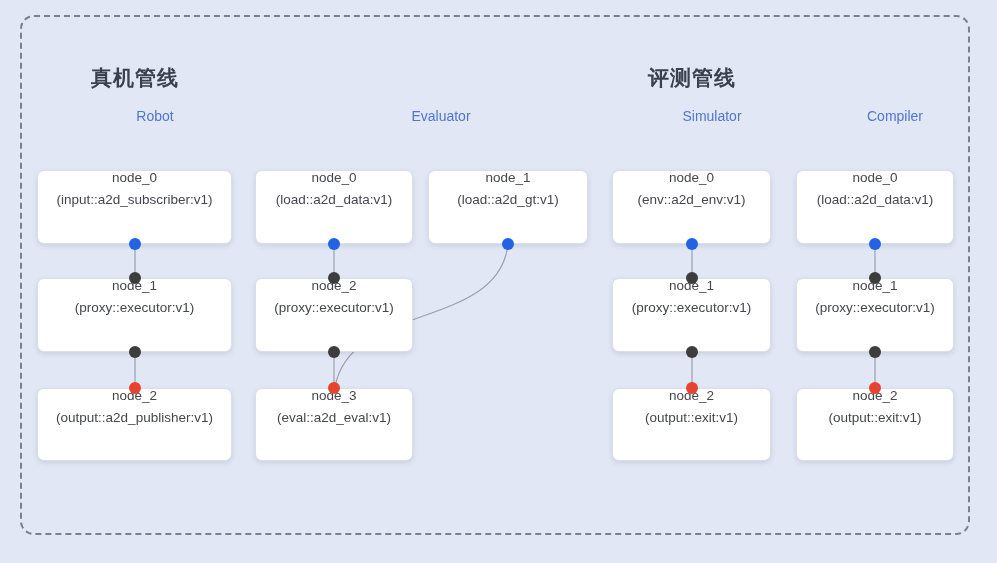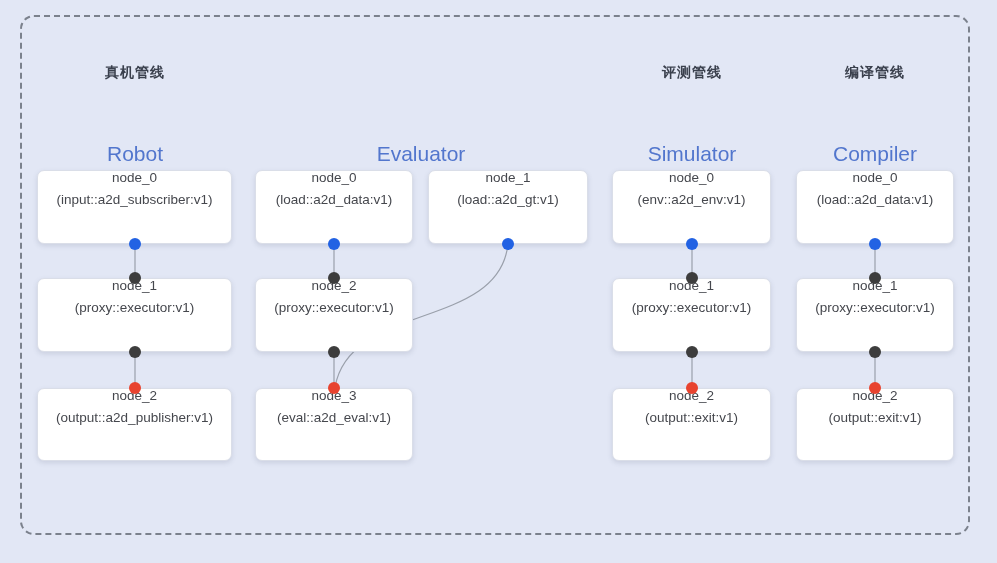--- a/index.html
+++ b/index.html
@@ -27,30 +27,31 @@
     position:absolute;
     left:20px;top:15px;width:950px;height:520px;
     box-sizing:border-box;
     border:2px dashed var(--frame-border);
     border-radius:14px;
   }
   .title-zh{
     position:absolute;top:64px;
     transform:translateX(-50%);
     white-space:nowrap;
-    font-size:14px;font-weight:700;
+    font-size:21px;font-weight:700;
     color:var(--title-zh);
     letter-spacing:1px;
   }
   .title-en{
-    position:absolute;top:142px;
+    position:absolute;top:108px;
     transform:translateX(-50%);
     white-space:nowrap;
-    font-size:21px;font-weight:400;
+    font-size:14px;font-weight:400;
     color:var(--title-en);
+    margin-left:20px;
   }
   .edges{
     position:absolute;left:0;top:0;z-index:1;
   }
   .edges path,.edges line{
     stroke:var(--edge);stroke-width:1.2;fill:none;
   }
   .node-box{
     position:absolute;z-index:2;
     box-sizing:border-box;
@@ -79,21 +80,20 @@
 
 <div class="stage">
 
   <div class="frame"></div>
 
   <div class="title-zh" style="left:135px">真机管线</div>
   <div class="title-en" style="left:135px">Robot</div>
   <div class="title-en" style="left:421px">Evaluator</div>
   <div class="title-zh" style="left:692px">评测管线</div>
   <div class="title-en" style="left:692px">Simulator</div>
-  <div class="title-zh" style="left:875px">编译管线</div>
   <div class="title-en" style="left:875px">Compiler</div>
 
   <svg class="edges" width="997" height="563">
     <line x1="135" y1="244" x2="135" y2="278"></line>
     <line x1="135" y1="352" x2="135" y2="388"></line>
     <line x1="334" y1="244" x2="334" y2="278"></line>
     <line x1="334" y1="352" x2="334" y2="388"></line>
     <path d="M 508 244 C 499 330 350 302 335 387"></path>
     <line x1="692" y1="244" x2="692" y2="278"></line>
     <line x1="692" y1="352" x2="692" y2="388"></line>

